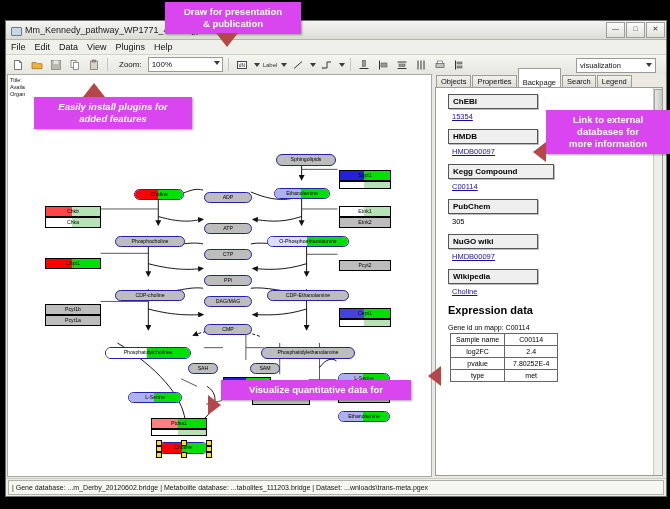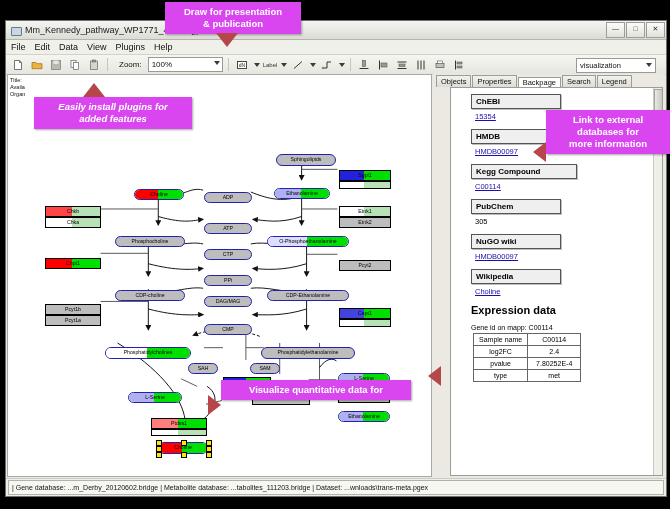--- a/index.html
+++ b/index.html
@@ -40,22 +40,22 @@
 
   
   .canvaswrap{position:relative;flex:1;background:#fff;border:1px solid #a9a9a3;margin:1px;overflow:hidden;}
   .canvas{position:absolute;inset:0;background:#fff;}
   .metainfo{position:absolute;left:2px;top:2px;font-size:5.5px;color:#111;line-height:7px;}
 
   
   .rightpanel{width:232px;margin:1px 1px 1px 0;display:flex;flex-direction:column;background:#ece9e2;}
   .tabs{display:flex;height:13px;align-items:flex-end;padding-left:3px;gap:1px;background:#ece9e2;}
   .tab{font-size:7.5px;padding:1px 4px 1px;border:1px solid #9d9d97;border-bottom:none;background:linear-gradient(#f2f2ec,#dedcd6);color:#111;}
-  .tab.active{background:#fff;position:relative;top:1px;padding-top:0;}
-  .panelbody{flex:1;background:#fff;border:1px solid #9d9d97;margin:0 2px 1px 17px;position:relative;overflow:hidden;padding:6px 20px;}
+  .tab.active{background:#fff;position:relative;top:1px;padding-top:9px;}
+  .panelbody{flex:1;background:#fff;border:1px solid #9d9d97;margin:0 2px 1px 2px;position:relative;overflow:hidden;padding:6px 12px;}
   .dbbox{width:80px;border:1px solid #555;background:#efefef;font-size:8px;font-weight:bold;color:#000;padding:2px 4px;margin-bottom:3px;
          box-shadow:1px 1px 0 #bdbdbd;}
   .dblink{font-size:7.5px;color:#1a0dab;text-decoration:underline;margin:0 0 8px 4px;display:block;}
   .dbplain{font-size:7.5px;color:#000;margin:0 0 8px 4px;display:block;}
   .exprhead{font-size:11px;font-weight:bold;color:#000;margin:4px 0 8px 0;}
   .geneid{font-size:7px;color:#000;margin-bottom:2px;}
   table.expr{border-collapse:collapse;margin-left:2px;}
   table.expr td{border:1px solid #666;font-size:7px;text-align:center;padding:2px 5px;color:#000;background:#fff;min-width:42px;}
   .vscroll{position:absolute;right:0;top:0;width:8px;bottom:0;background:#efefe9;border-left:1px solid #c9c9c3;}
   .vthumb{position:absolute;left:0;top:1px;width:8px;height:60px;background:linear-gradient(90deg,#e8e8e2,#c3c3bd);border:1px solid #a5a59f;}

